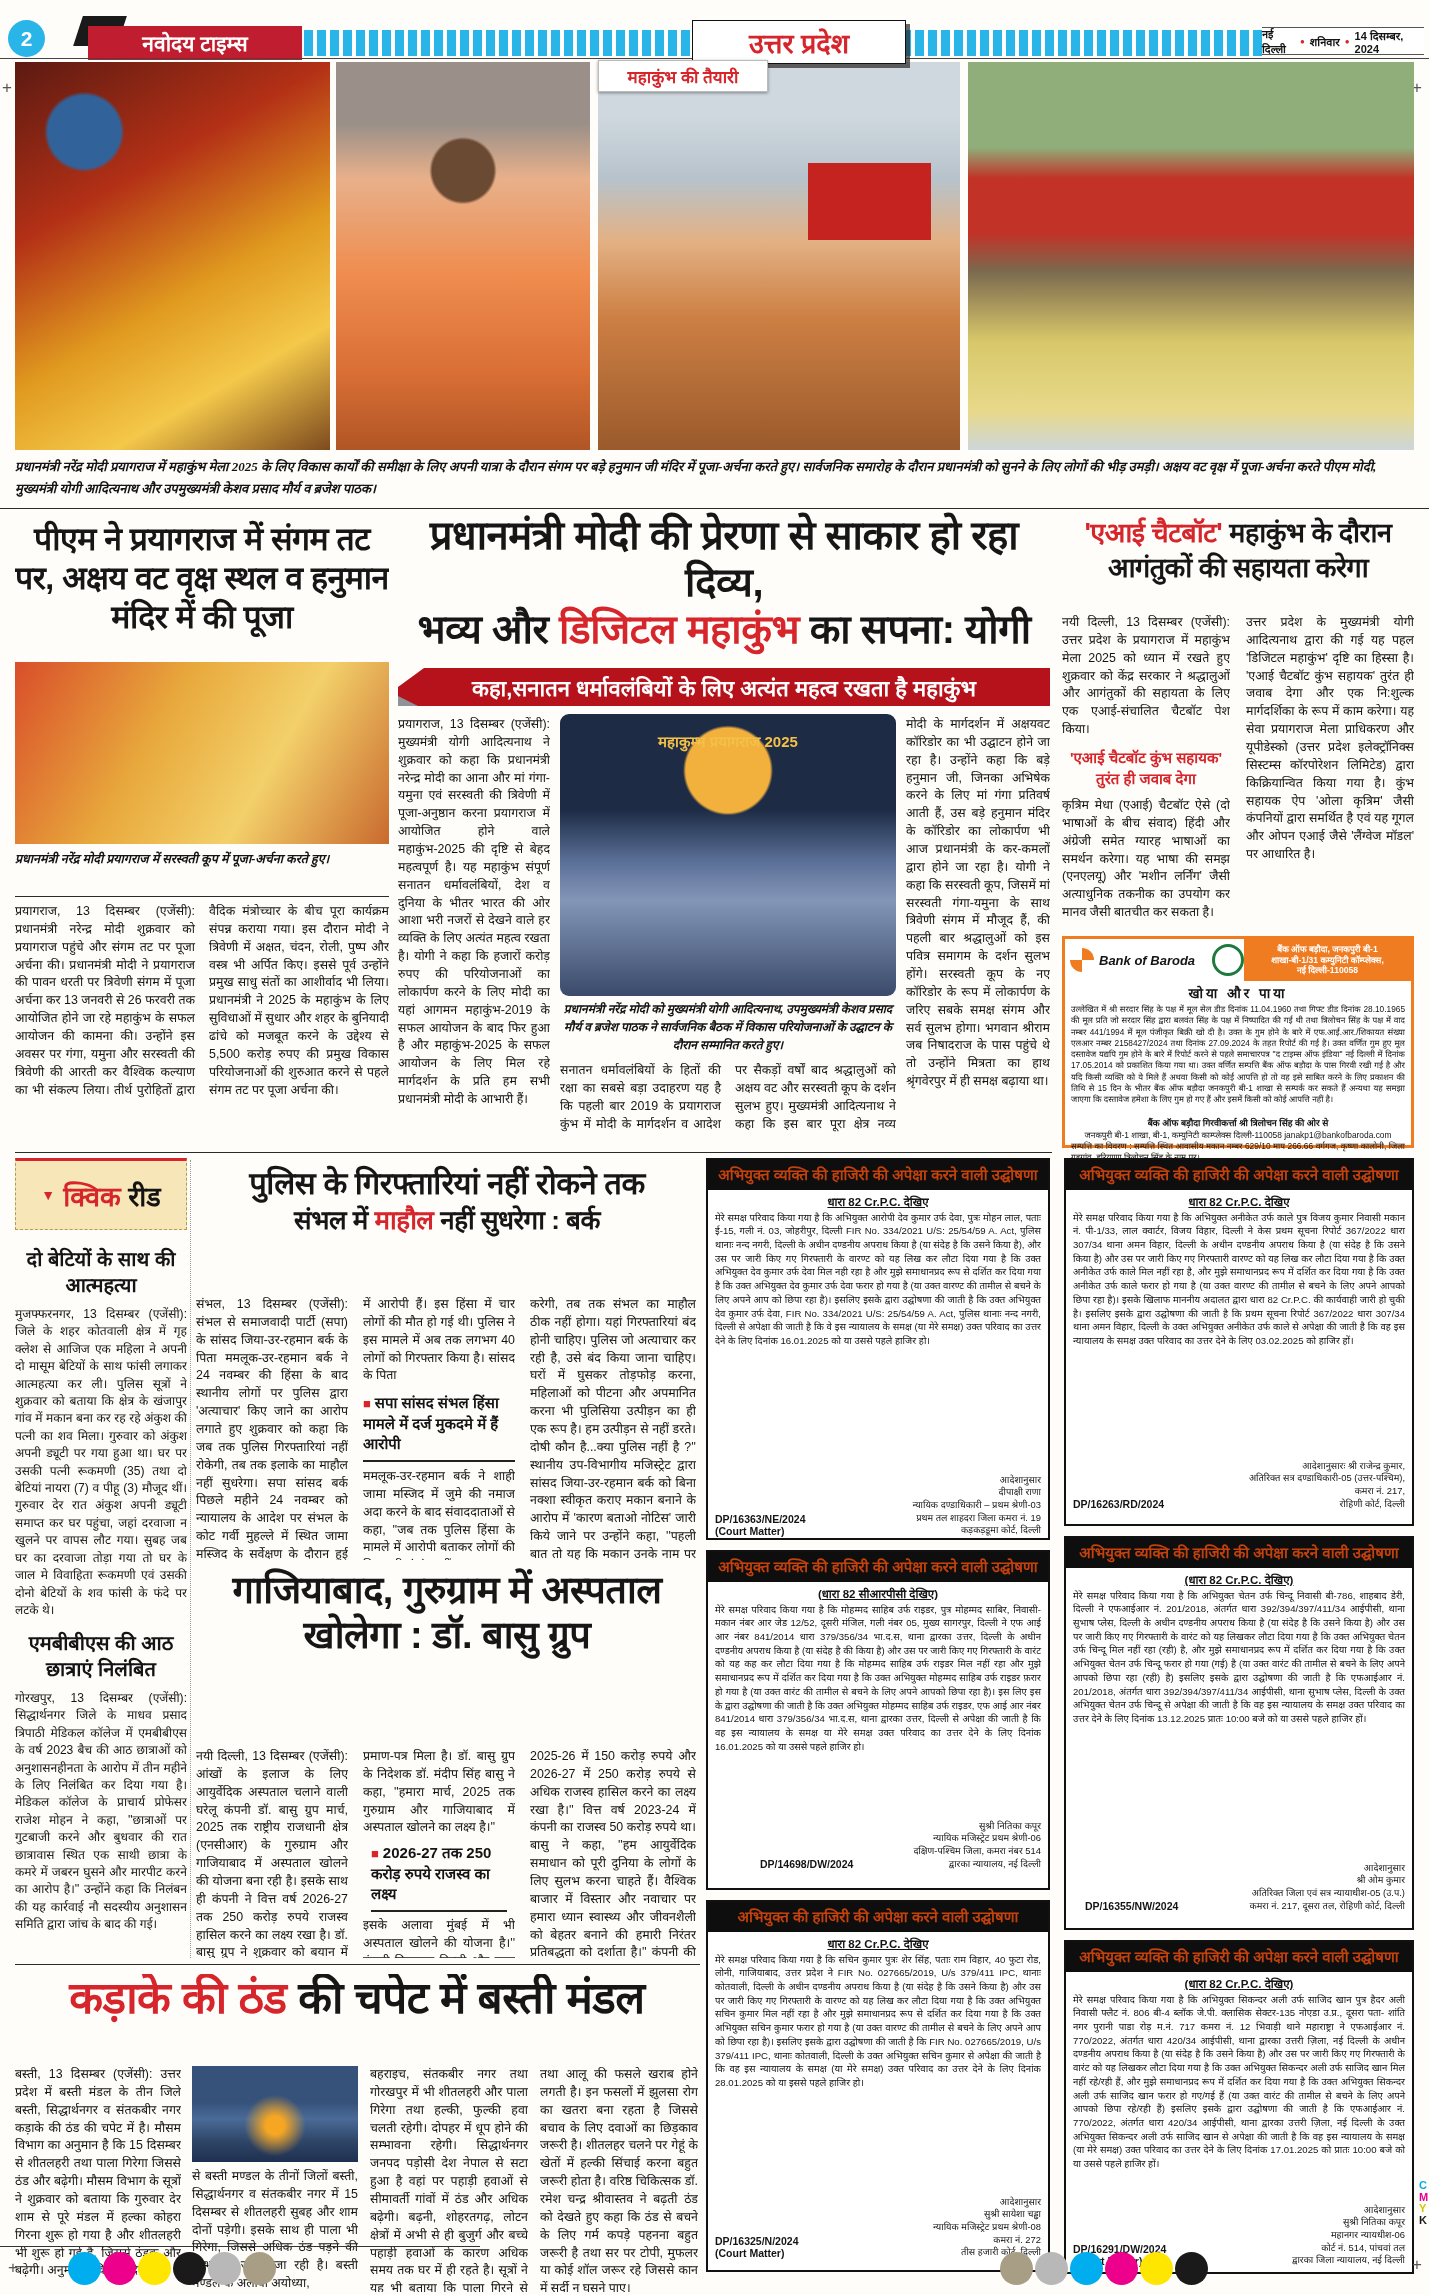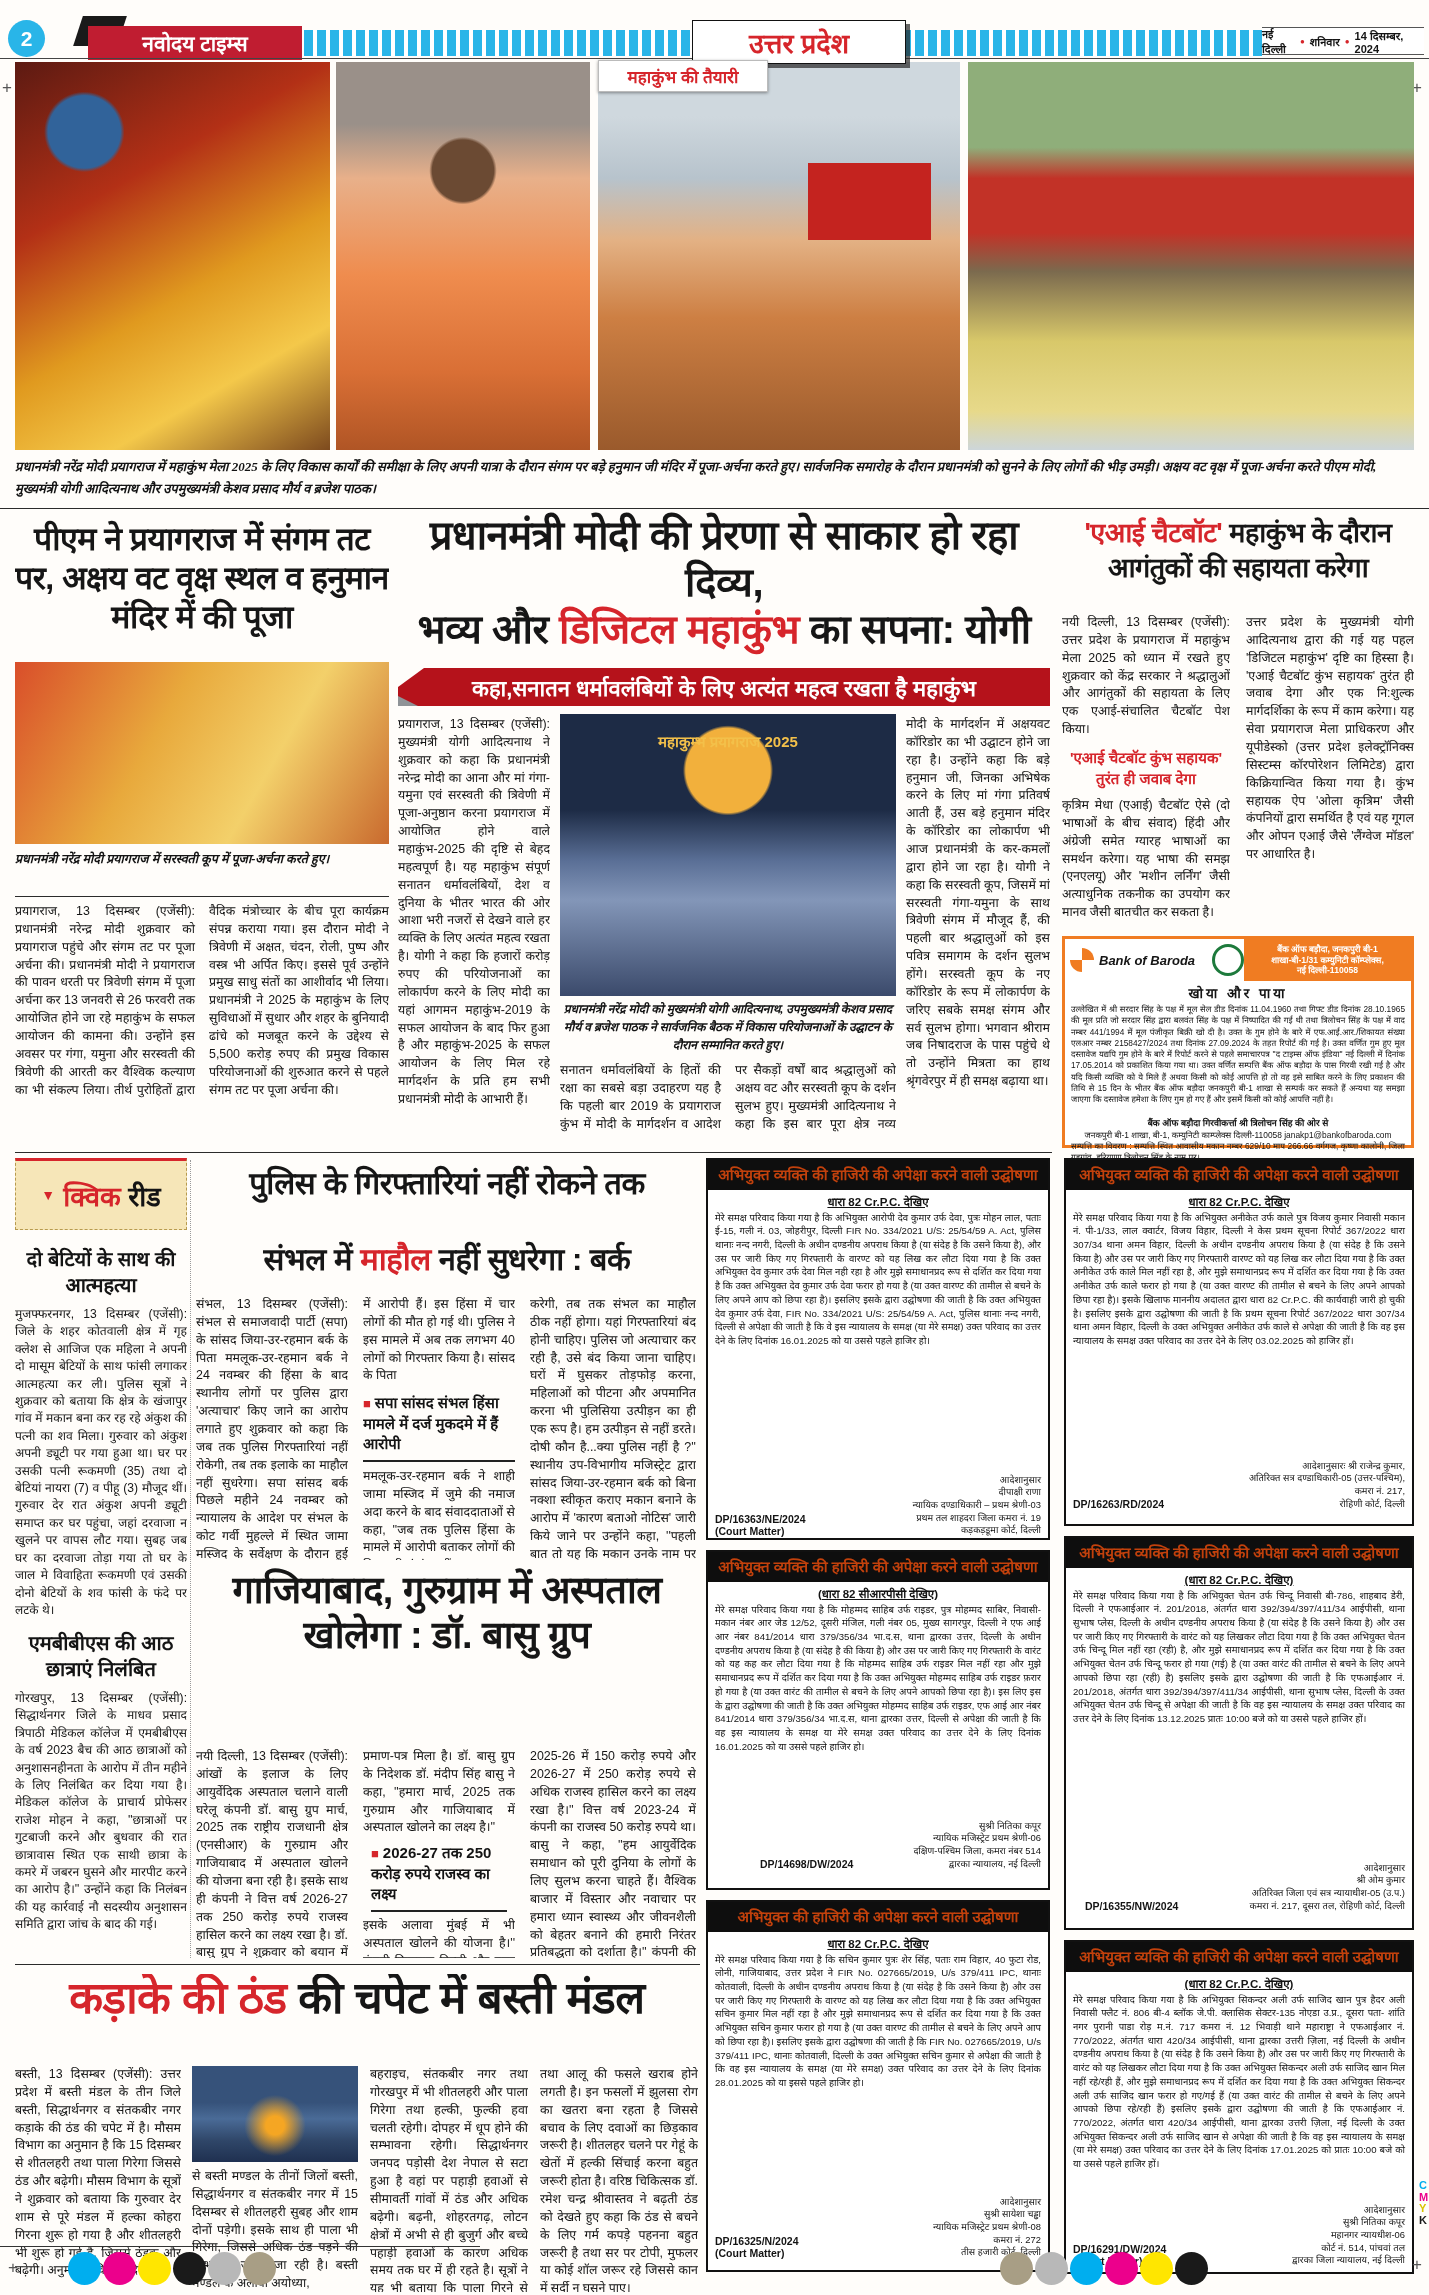--- a/index.html
+++ b/index.html
@@ -133,21 +133,21 @@
   <div class="abs body-txt j ov" style="left:15px;top:903px;width:374px;height:244px;column-count:2;column-gap:14px;">प्रयागराज, 13 दिसम्बर (एजेंसी): प्रधानमंत्री नरेन्द्र मोदी शुक्रवार को प्रयागराज पहुंचे और संगम तट पर पूजा अर्चना की। प्रधानमंत्री मोदी ने प्रयागराज की पावन धरती पर त्रिवेणी संगम में पूजा अर्चना कर 13 जनवरी से 26 फरवरी तक आयोजित होने जा रहे महाकुंभ के सफल आयोजन की कामना की। उन्होंने इस अवसर पर गंगा, यमुना और सरस्वती की त्रिवेणी की आरती कर वैश्विक कल्याण का भी संकल्प लिया। तीर्थ पुरोहितों द्वारा वैदिक मंत्रोच्चार के बीच पूरा कार्यक्रम संपन्न कराया गया। इस दौरान मोदी ने त्रिवेणी में अक्षत, चंदन, रोली, पुष्प और वस्त्र भी अर्पित किए। इससे पूर्व उन्होंने प्रमुख साधु संतों का आशीर्वाद भी लिया। प्रधानमंत्री ने 2025 के महाकुंभ के लिए सुविधाओं में सुधार और शहर के बुनियादी ढांचे को मजबूत करने के उद्देश्य से 5,500 करोड़ रुपए की प्रमुख विकास परियोजनाओं की शुरुआत करने से पहले संगम तट पर पूजा अर्चना की।</div>
 
   <div class="abs ov" style="left:398px;top:512px;width:652px;height:150px;text-align:center;">
     <div class="hl" style="font-size:40px;line-height:1.18;">प्रधानमंत्री मोदी की प्रेरणा से साकार हो रहा दिव्य,</div>
     <div class="hl" style="font-size:40px;line-height:1.18;"><span>भव्य और </span><span class="red">डिजिटल महाकुंभ</span><span> का सपना: योगी</span></div>
   </div>
   <div class="abs ribbon" style="left:398px;top:668px;width:652px;height:38px;">
     <span>कहा,सनातन धर्मावलंबियों के लिए अत्यंत महत्व रखता है महाकुंभ</span>
   </div>
   <div class="abs body-txt j ov" style="left:398px;top:716px;width:152px;height:436px;">प्रयागराज, 13 दिसम्बर (एजेंसी): मुख्यमंत्री योगी आदित्यनाथ ने शुक्रवार को कहा कि प्रधानमंत्री नरेन्द्र मोदी का आना और मां गंगा-यमुना एवं सरस्वती की त्रिवेणी में पूजा-अनुष्ठान करना प्रयागराज में आयोजित होने वाले महाकुंभ-2025 की दृष्टि से बेहद महत्वपूर्ण है। यह महाकुंभ संपूर्ण सनातन धर्मावलंबियों, देश व दुनिया के भीतर भारत की ओर आशा भरी नजरों से देखने वाले हर व्यक्ति के लिए अत्यंत महत्व रखता है। योगी ने कहा कि हजारों करोड़ रुपए की परियोजनाओं का लोकार्पण करने के लिए मोदी का यहां आगमन महाकुंभ-2019 के सफल आयोजन के बाद फिर हुआ है और महाकुंभ-2025 के सफल आयोजन के लिए मिल रहे मार्गदर्शन के प्रति हम सभी प्रधानमंत्री मोदी के आभारी हैं।</div>
-  <div class="abs ph ph-6" style="left:560px;top:714px;width:336px;height:282px;">
+  <div class="abs ph ph-6" style="left:560px;top:714px;width:336px;height:282px;border-radius:9px;">
     <span class="stage-txt">महाकुम्भ प्रयागराज 2025</span>
   </div>
   <div class="abs serif-cap ov" style="left:560px;top:1000px;width:336px;height:58px;font-size:12px;line-height:1.5;text-align:center;">प्रधानमंत्री नरेंद्र मोदी को मुख्यमंत्री योगी आदित्यनाथ, उपमुख्यमंत्री केशव प्रसाद मौर्य व ब्रजेश पाठक ने सार्वजनिक बैठक में विकास परियोजनाओं के उद्घाटन के दौरान सम्मानित करते हुए।</div>
   <div class="abs body-txt j ov" style="left:560px;top:1062px;width:336px;height:88px;column-count:2;column-gap:14px;">सनातन धर्मावलंबियों के हितों की रक्षा का सबसे बड़ा उदाहरण यह है कि पहली बार 2019 के प्रयागराज कुंभ में मोदी के मार्गदर्शन व आदेश पर सैकड़ों वर्षों बाद श्रद्धालुओं को अक्षय वट और सरस्वती कूप के दर्शन सुलभ हुए। मुख्यमंत्री आदित्यनाथ ने कहा कि इस बार पूरा क्षेत्र नव्य स्वरूप में श्रद्धालुओं का स्वागत करेगा।</div>
   <div class="abs body-txt j ov" style="left:906px;top:716px;width:144px;height:436px;">मोदी के मार्गदर्शन में अक्षयवट कॉरिडोर का भी उद्घाटन होने जा रहा है। उन्होंने कहा कि बड़े हनुमान जी, जिनका अभिषेक करने के लिए मां गंगा प्रतिवर्ष आती हैं, उस बड़े हनुमान मंदिर के कॉरिडोर का लोकार्पण भी आज प्रधानमंत्री के कर-कमलों द्वारा होने जा रहा है। योगी ने कहा कि सरस्वती कूप, जिसमें मां सरस्वती गंगा-यमुना के साथ त्रिवेणी संगम में मौजूद हैं, की पहली बार श्रद्धालुओं को इस पवित्र समागम के दर्शन सुलभ होंगे। सरस्वती कूप के नए कॉरिडोर के रूप में लोकार्पण के जरिए सबके समक्ष संगम और सर्व सुलभ होगा। भगवान श्रीराम जब निषादराज के पास पहुंचे थे तो उन्होंने मित्रता का हाथ श्रृंगवेरपुर में ही समक्ष बढ़ाया था।</div>
 
   <div class="abs hl ov" style="left:1062px;top:516px;width:352px;height:92px;font-size:27px;line-height:1.3;text-align:center;"><span class="red">'एआई चैटबॉट'</span><span> महाकुंभ के दौरान आगंतुकों की सहायता करेगा</span></div>
   <div class="abs ov" style="left:1062px;top:614px;width:168px;height:316px;">
     <div class="body-txt j">नयी दिल्ली, 13 दिसम्बर (एजेंसी): उत्तर प्रदेश के प्रयागराज में महाकुंभ मेला 2025 को ध्यान में रखते हुए शुक्रवार को केंद्र सरकार ने श्रद्धालुओं और आगंतुकों की सहायता के लिए एक एआई-संचालित चैटबॉट पेश किया।</div>
     <div class="pullq">'एआई चैटबॉट कुंभ सहायक' तुरंत ही जवाब देगा</div>
@@ -181,21 +181,21 @@
     <span class="qr-tri">▼</span>
     <span><span class="red">क्विक</span><span> रीड</span></span>
   </div>
   <div class="abs qr-item-h ov" style="left:15px;top:1246px;width:172px;height:56px;">दो बेटियों के साथ की आत्महत्या</div>
   <div class="abs body-txt j ov" style="left:15px;top:1306px;width:172px;height:318px;font-size:12.1px;">मुजफ्फरनगर, 13 दिसम्बर (एजेंसी): जिले के शहर कोतवाली क्षेत्र में गृह क्लेश से आजिज एक महिला ने अपनी दो मासूम बेटियों के साथ फांसी लगाकर आत्महत्या कर ली। पुलिस सूत्रों ने शुक्रवार को बताया कि क्षेत्र के खंजापुर गांव में मकान बना कर रह रहे अंकुश की पत्नी का शव मिला। गुरुवार को अंकुश अपनी ड्यूटी पर गया हुआ था। घर पर उसकी पत्नी रूकमणी (35) तथा दो बेटियां नायरा (7) व पीहू (3) मौजूद थीं। गुरुवार देर रात अंकुश अपनी ड्यूटी समाप्त कर घर पहुंचा, जहां दरवाजा न खुलने पर वापस लौट गया। सुबह जब घर का दरवाजा तोड़ा गया तो घर के जाल मे विवाहिता रूकमणी एवं उसकी दोनो बेटियों के शव फांसी के फंदे पर लटके थे।</div>
   <div class="abs qr-item-h ov" style="left:15px;top:1630px;width:172px;height:56px;">एमबीबीएस की आठ छात्राएं निलंबित</div>
   <div class="abs body-txt j ov" style="left:15px;top:1690px;width:172px;height:268px;font-size:12.1px;">गोरखपुर, 13 दिसम्बर (एजेंसी): सिद्धार्थनगर जिले के माधव प्रसाद त्रिपाठी मेडिकल कॉलेज में एमबीबीएस के वर्ष 2023 बैच की आठ छात्राओं को अनुशासनहीनता के आरोप में तीन महीने के लिए निलंबित कर दिया गया है। मेडिकल कॉलेज के प्राचार्य प्रोफेसर राजेश मोहन ने कहा, ''छात्राओं पर गुटबाजी करने और बुधवार की रात छात्रावास स्थित एक साथी छात्रा के कमरे में जबरन घुसने और मारपीट करने का आरोप है।'' उन्होंने कहा कि निलंबन की यह कार्रवाई नौ सदस्यीय अनुशासन समिति द्वारा जांच के बाद की गई।</div>
 
   <div class="abs ov" style="left:196px;top:1164px;width:502px;height:122px;text-align:center;">
     <div class="hl" style="font-size:31px;line-height:1.28;">पुलिस के गिरफ्तारियां नहीं रोकने तक</div>
-    <div class="hl" style="font-size:31px;line-height:1.28;margin-top:36px;"><span>संभल में </span><span class="red">माहौल</span><span> नहीं सुधरेगा : बर्क</span></div>
+    <div class="hl" style="font-size:26px;line-height:1.28;"><span>संभल में </span><span class="red">माहौल</span><span> नहीं सुधरेगा : बर्क</span></div>
   </div>
   <div class="abs body-txt j ov" style="left:196px;top:1296px;width:152px;height:264px;">संभल, 13 दिसम्बर (एजेंसी): संभल से समाजवादी पार्टी (सपा) के सांसद जिया-उर-रहमान बर्क के पिता ममलूक-उर-रहमान बर्क ने 24 नवम्बर की हिंसा के बाद स्थानीय लोगों पर पुलिस द्वारा 'अत्याचार' किए जाने का आरोप लगाते हुए शुक्रवार को कहा कि जब तक पुलिस गिरफ्तारियां नहीं रोकेगी, तब तक इलाके का माहौल नहीं सुधरेगा। सपा सांसद बर्क पिछले महीने 24 नवम्बर को न्यायालय के आदेश पर संभल के कोट गर्वी मुहल्ले में स्थित जामा मस्जिद के सर्वेक्षण के दौरान हुई हिंसा के मामले में दर्ज एक मुकदमे</div>
   <div class="abs ov" style="left:363px;top:1296px;width:152px;height:264px;">
     <div class="body-txt j">में आरोपी हैं। इस हिंसा में चार लोगों की मौत हो गई थी। पुलिस ने इस मामले में अब तक लगभग 40 लोगों को गिरफ्तार किया है। सांसद के पिता</div>
     <div class="subhead" style="margin:8px 0 6px;"><span class="redsq">■</span><span>सपा सांसद संभल हिंसा मामले में दर्ज मुकदमे में हैं आरोपी</span></div>
     <div class="body-txt j">ममलूक-उर-रहमान बर्क ने शाही जामा मस्जिद में जुमे की नमाज अदा करने के बाद संवाददाताओं से कहा, ''जब तक पुलिस हिंसा के मामले में आरोपी बताकर लोगों की गिरफ्तारियां बंद नहीं</div>
   </div>
   <div class="abs body-txt j ov" style="left:530px;top:1296px;width:166px;height:264px;">करेगी, तब तक संभल का माहौल ठीक नहीं होगा। यहां गिरफ्तारियां बंद होनी चाहिए। पुलिस जो अत्याचार कर रही है, उसे बंद किया जाना चाहिए। घरों में घुसकर तोड़फोड़ करना, महिलाओं को पीटना और अपमानित करना भी पुलिसिया उत्पीड़न का ही एक रूप है। हम उत्पीड़न से नहीं डरते। दोषी कौन है...क्या पुलिस नहीं है ?'' स्थानीय उप-विभागीय मजिस्ट्रेट द्वारा सांसद जिया-उर-रहमान बर्क को बिना नक्शा स्वीकृत कराए मकान बनाने के आरोप में 'कारण बताओ नोटिस' जारी किये जाने पर उन्होंने कहा, ''पहली बात तो यह कि मकान उनके नाम पर नहीं है।</div>
 
   <div class="abs hl ov" style="left:196px;top:1568px;width:502px;height:170px;font-size:38px;line-height:1.18;text-align:center;">गाजियाबाद, गुरुग्राम में अस्पताल खोलेगा : डॉ. बासु ग्रुप</div>

